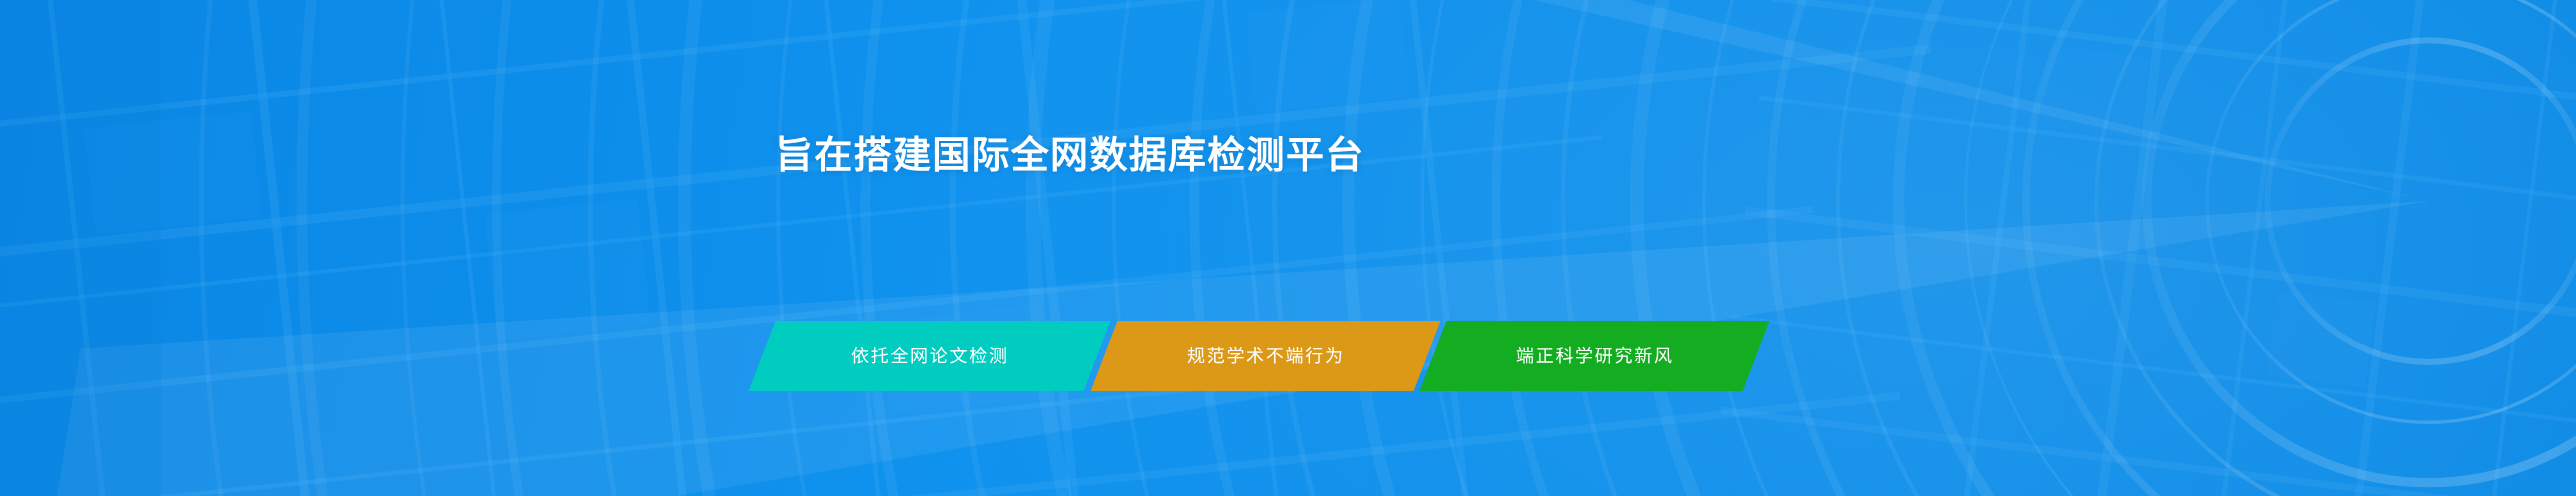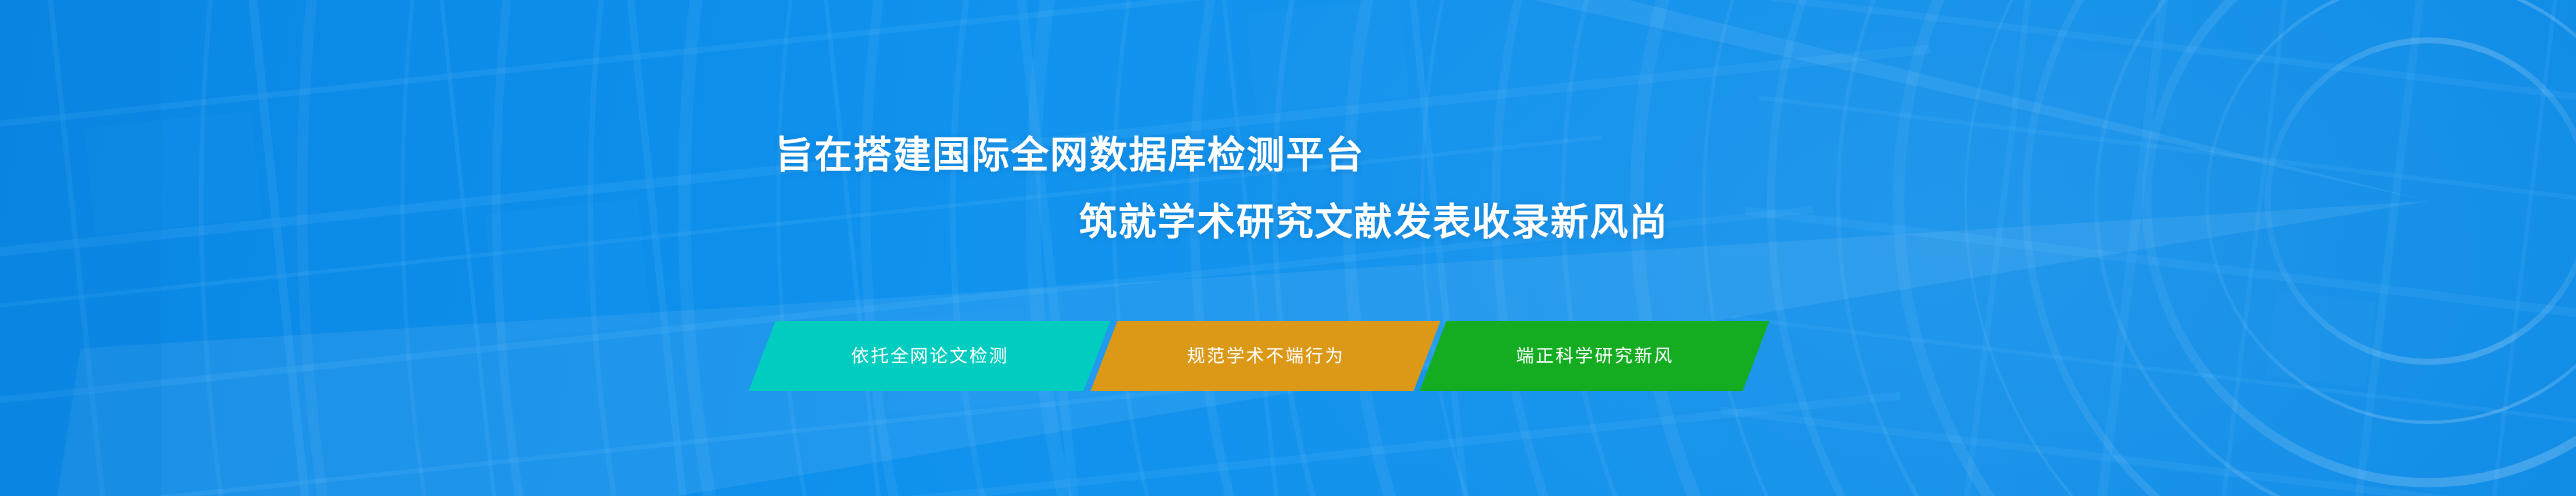--- a/index.html
+++ b/index.html
@@ -209,21 +209,20 @@
         <path d="M3620 300 L120 520 L60 900 Z"></path>
       </g>
 
       <rect x="0" y="0" width="240" height="740" fill="#0a7fd6" opacity="0.18"></rect>
 
     </g>
   </svg>
 
   <div class="headline">
     <div class="headline-line headline-line-1" style="color: rgb(255, 255, 255);">旨在搭建国际全网数据库检测平台</div>
-    <div class="headline-line headline-line-2" style="color: rgb(255, 255, 255);">筑就学术研究文献发表收录新风尚</div>
   </div>
 
   <div class="tag-strip">
 
     <div class="tag tag-teal" style="background: rgb(0, 204, 192);">
       <span class="tag-label" style="color: rgb(255, 255, 255);">依托全网论文检测</span>
     </div>
 
     <div class="tag tag-orange" style="background: rgb(220, 152, 23);">
       <span class="tag-label" style="color: rgb(255, 255, 255);">规范学术不端行为</span>

